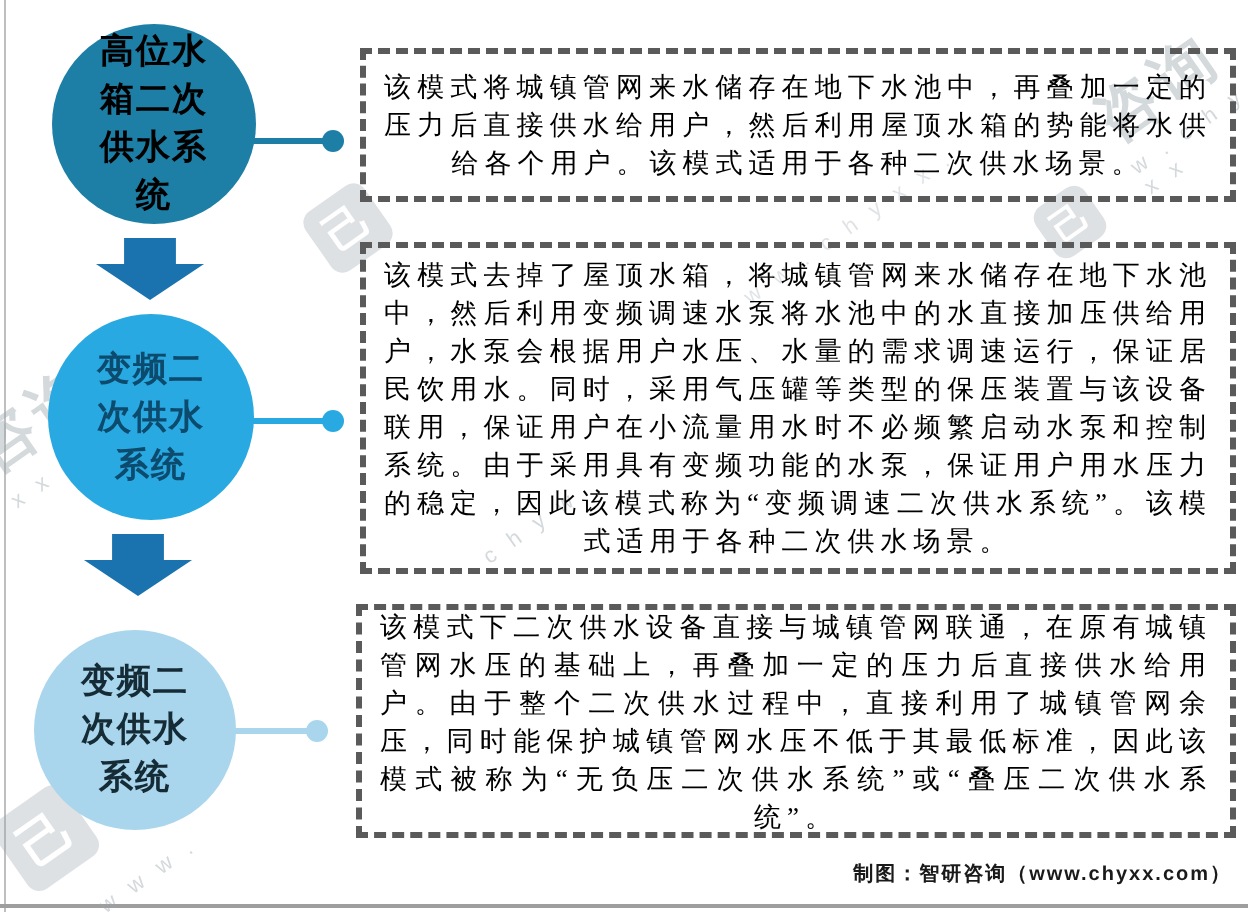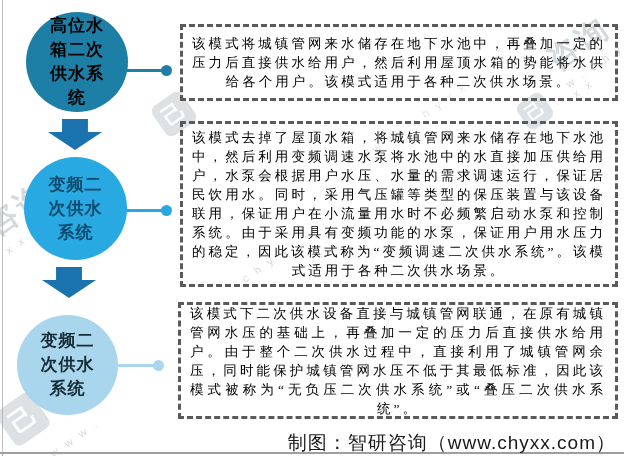--- a/index.html
+++ b/index.html
@@ -52,21 +52,21 @@
     color:#000000; text-align:justify; text-align-last:center;
     font-family:"Liberation Serif", serif;
   }
   .b1 { left:180px; top:24px;  width:438px; height:77px; }
   .b2 { left:180px; top:121px; width:438px; height:166px; }
   .b3 { left:178px; top:302px; width:440px; height:117px; }
 
   
   .credit {
     position:absolute; right:8px; top:430px;
-    font-size:19px; font-weight:normal; color:#1a1a1a; letter-spacing:1px;
+    font-size:10px; font-weight:bold; color:#1a1a1a; letter-spacing:1px;
   }
 
   
   .wm { position:absolute; color:#9aa5ad; opacity:0.42; pointer-events:none; }
   .wm .big { font-size:30px; font-weight:bold; letter-spacing:4px; }
   .wm .small { font-size:11px; letter-spacing:3px; display:block; }
   .rot { transform:rotate(-35deg); }
   .wm-logo {
     position:absolute; border-radius:7px; background:#9aa5ad; opacity:0.32;
     color:#ffffff; display:flex; align-items:center; justify-content:center;

